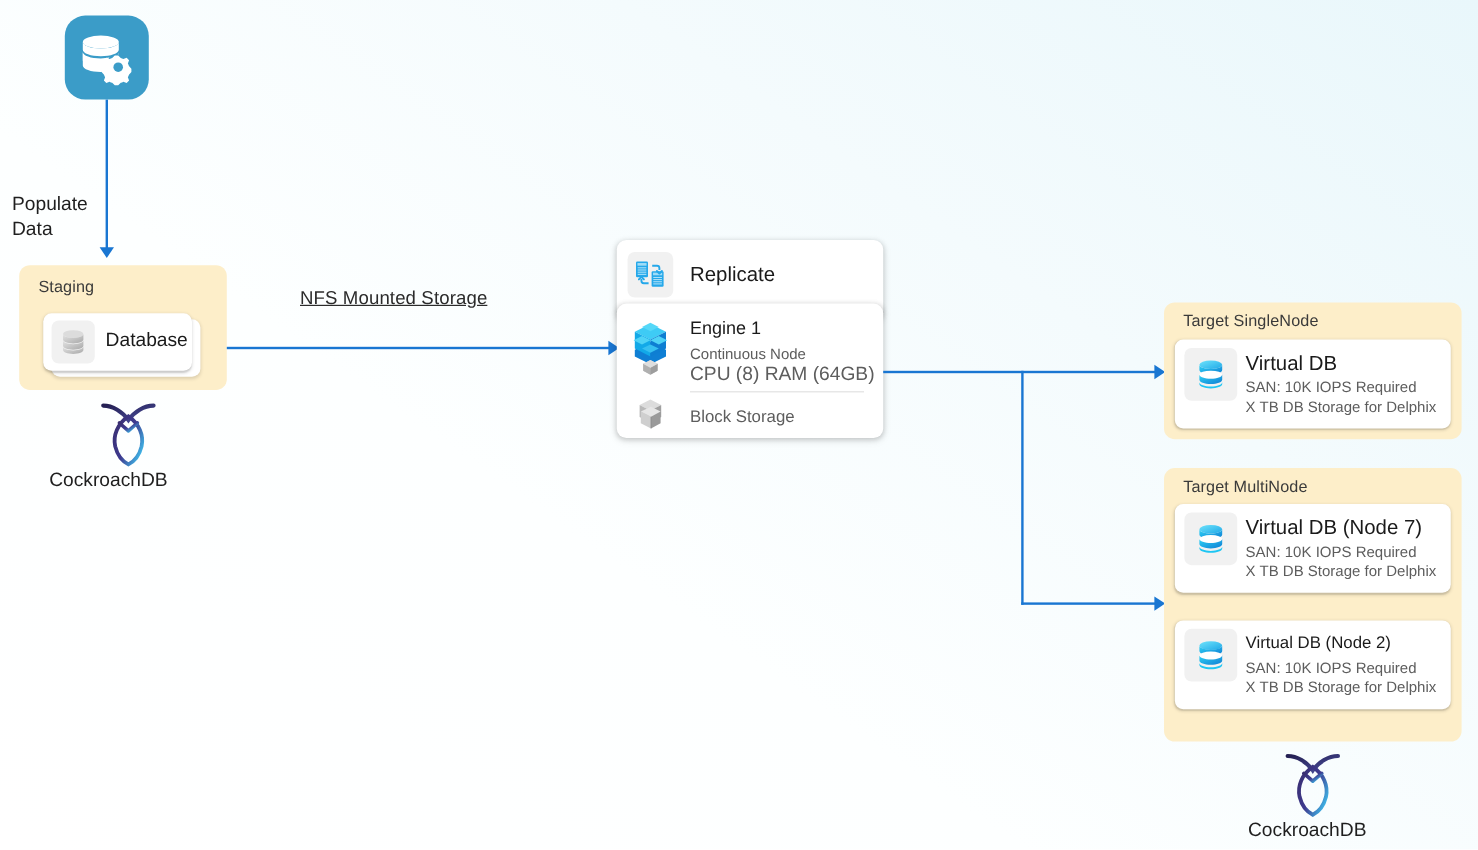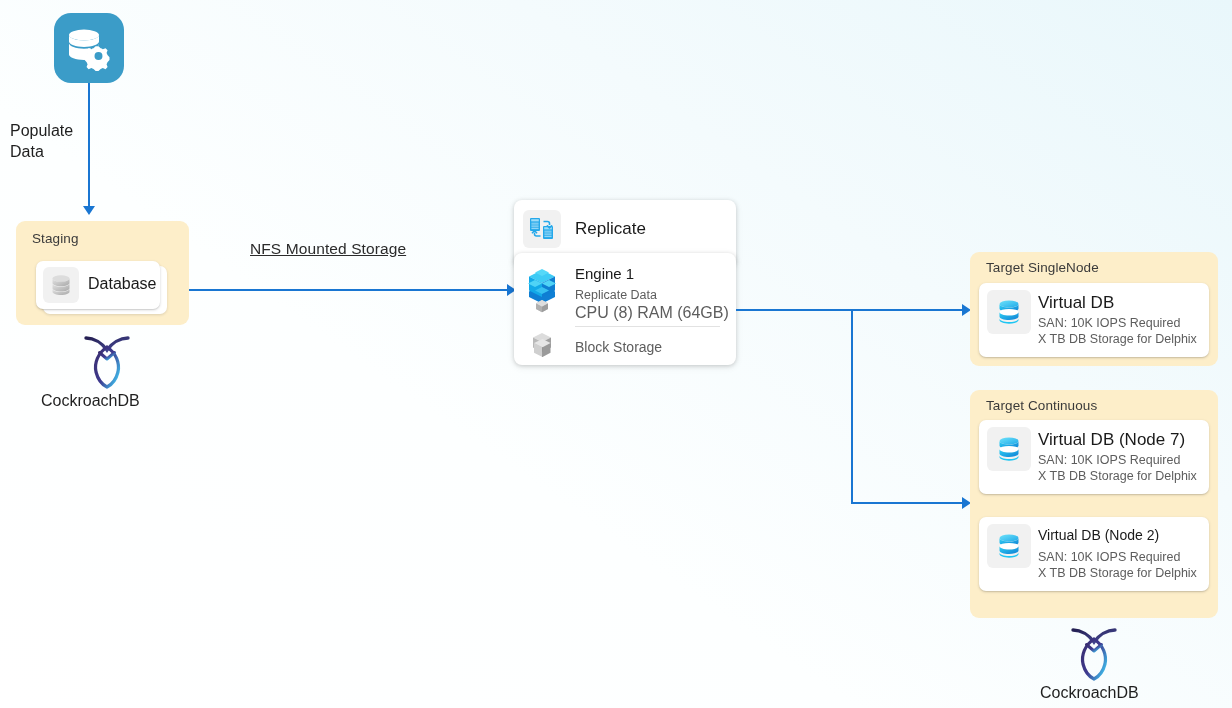--- a/index.html
+++ b/index.html
@@ -54,21 +54,21 @@
   }
   .divider{position:absolute;height:1px;background:#e2e2e2;}
 
   
   .brand-label{position:absolute;font-size:16px;color:#1f1f1f;white-space:nowrap;}
 
   .src-icon{
     position:absolute;background:#3b9cc8;border-radius:17px;
     display:flex;align-items:center;justify-content:center;
   }
-  .pd-label{position:absolute;font-size:16px;color:#1f1f1f;line-height:1.33;}
+  .pd-label{position:absolute;font-size:16px;color:#1f1f1f;line-height:1.33;margin-top:40px;}
 </style>
 </head>
 <body>
 
 <div id="canvas">
 
   <div class="src-icon" style="left:54px;top:13px;width:70px;height:70px;">
     <svg width="52" height="52" viewBox="0 0 52 52">
       <ellipse cx="21" cy="13" rx="15" ry="5.4" fill="#ffffff"></ellipse>
       <path d="M6 13v6.5c0 3 6.7 5.4 15 5.4s15-2.4 15-5.4V13c0 3-6.7 5.4-15 5.4S6 16 6 13z" fill="#ffffff"></path>
@@ -178,21 +178,21 @@
       </g>
       <g>
         <path d="M23 36 L29 39.2 L29 45 L23 48.2 L17 45 L17 39.2 Z" fill="#c9c9c9"></path>
         <path d="M17 39.2 L23 42.4 L23 48.2 L17 45 Z" fill="#b0b0b0"></path>
         <path d="M29 39.2 L23 42.4 L23 48.2 L29 45 Z" fill="#9d9d9d"></path>
         <path d="M23 36 L29 39.2 L23 42.4 L17 39.2 Z" fill="#dedede"></path>
       </g>
     </svg>
   </div>
   <div class="ttl" style="left:575px;top:265px;font-size:15px;">Engine 1</div>
-  <div class="sub" style="left:575px;top:288px;font-size:12.5px;">Replicate Data</div>
+  <div class="sub" style="left:575px;top:288px;font-size:12.5px;">Continuous Node</div>
   <div class="sub" style="left:575px;top:304px;font-size:16px;">CPU (8) RAM (64GB)</div>
   <div class="divider" style="left:575px;top:326px;width:145px;"></div>
 
   <div class="abs" style="left:523px;top:330px;">
     <svg width="38" height="32" viewBox="0 0 38 32">
       <g>
         <path d="M19 3 L28 7.5 L19 12 L10 7.5 Z" fill="#dcdcdc"></path>
         <path d="M10 7.5 L19 12 L19 22 L10 17.5 Z" fill="#b9b9b9"></path>
         <path d="M28 7.5 L19 12 L19 22 L28 17.5 Z" fill="#a0a0a0"></path>
         <path d="M11 13 L19.5 17.3 L19.5 27 L11 22.7 Z" fill="#cfcfcf"></path>
@@ -231,21 +231,21 @@
         <path d="M6.5 16v4.4c0 2 4.25 3.6 9.5 3.6s9.5-1.6 9.5-3.6V16c0 2-4.25 3.6-9.5 3.6S6.5 18 6.5 16z" fill="url(#vdb1)"></path>
         <path d="M6.5 22.5v1.6c0 2 4.25 3.6 9.5 3.6s9.5-1.6 9.5-3.6v-1.6c0 2-4.25 3.6-9.5 3.6s-9.5-1.6-9.5-3.6z" fill="#1ec6f3"></path>
       </svg>
     </div>
     <div class="ttl" style="left:59px;top:10px;font-size:17px;">Virtual DB</div>
     <div class="sub" style="left:59px;top:33px;font-size:12.5px;">SAN: 10K IOPS Required</div>
     <div class="sub" style="left:59px;top:49px;font-size:12.5px;">X TB DB Storage for Delphix</div>
   </div>
 
   <div class="group" style="left:970px;top:390px;width:248px;height:228px;"></div>
-  <div class="group-title" style="left:986px;top:398px;">Target Continuous</div>
+  <div class="group-title" style="left:986px;top:398px;">Target MultiNode</div>
 
   <div class="card" style="left:979px;top:420px;width:230px;height:74px;">
     <div class="icon-tile" style="left:8px;top:7px;width:44px;height:44px;">
       <svg width="32" height="32" viewBox="0 0 32 32">
         <ellipse cx="16" cy="8" rx="9.5" ry="3.6" fill="url(#vdb1t)"></ellipse>
         <path d="M6.5 8v4.4c0 2 4.25 3.6 9.5 3.6s9.5-1.6 9.5-3.6V8c0 2-4.25 3.6-9.5 3.6S6.5 10 6.5 8z" fill="url(#vdb1)"></path>
         <ellipse cx="16" cy="16.2" rx="9.5" ry="3.3" fill="#ffffff"></ellipse>
         <path d="M6.5 16v4.4c0 2 4.25 3.6 9.5 3.6s9.5-1.6 9.5-3.6V16c0 2-4.25 3.6-9.5 3.6S6.5 18 6.5 16z" fill="url(#vdb1)"></path>
         <path d="M6.5 22.5v1.6c0 2 4.25 3.6 9.5 3.6s9.5-1.6 9.5-3.6v-1.6c0 2-4.25 3.6-9.5 3.6s-9.5-1.6-9.5-3.6z" fill="#1ec6f3"></path>
       </svg>

